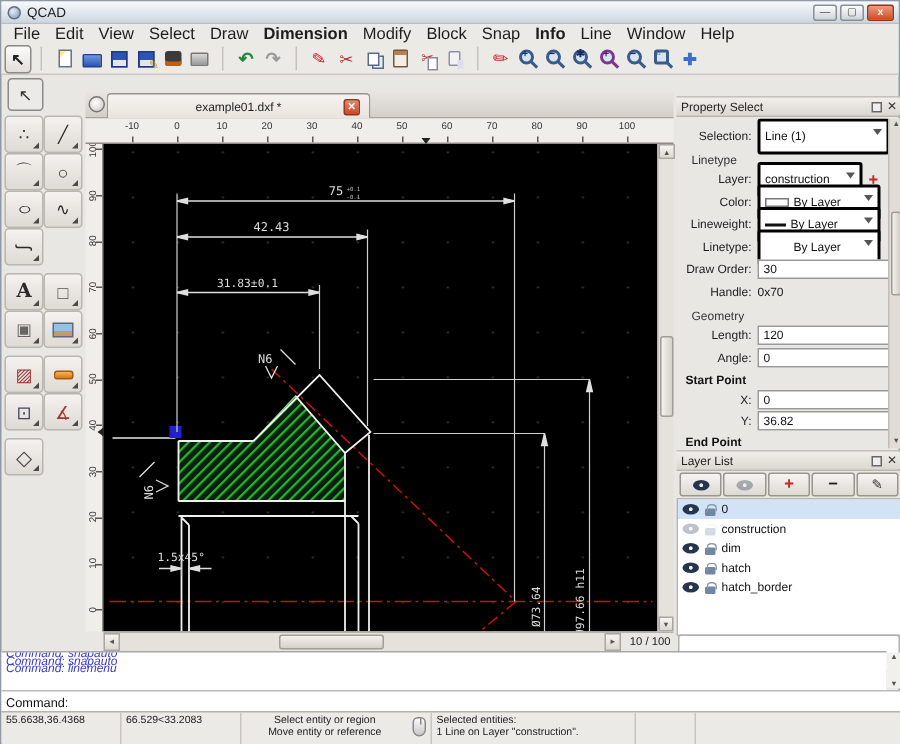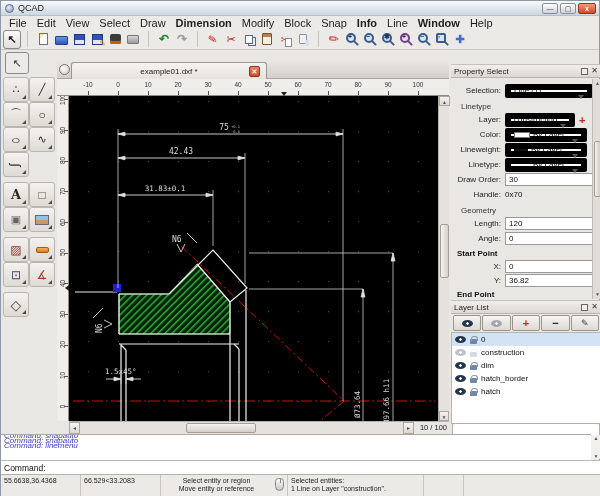--- a/index.html
+++ b/index.html
@@ -73,21 +73,21 @@
 .t-image i{width:14px;height:10px;background:linear-gradient(#8fc3ea 55%,#c59a66 55%);border:1px solid #667}
 .t-hatch::before{content:"▨";font-size:12px;color:#933}
 .t-dimension i{width:13px;height:6px;background:linear-gradient(#f4b45a,#d9791a);border:1px solid #a55a10;border-radius:2px}
 .t-shape::before{content:"⊡";font-size:12px;color:#446}
 .t-measure::before{content:"∡";font-size:12px;color:#a33}
 .t-solid::before{content:"◇";font-size:14px;color:#444}
 
 
 .tabbar{position:absolute;left:56px;top:60px;width:392px;height:18px;background:linear-gradient(#e9e6e2,#d3cfca);border-bottom:1px solid #a9a49e}
 .doc-icon{position:absolute;left:2px;top:3px;width:11px;height:11px;border-radius:50%;border:1px solid #777;background:radial-gradient(circle at 40% 40%,#fff,#c9c5bf)}
-.tab{position:absolute;left:14px;top:1px;width:196px;height:17px;background:linear-gradient(#f5f3f0,#e7e4df);border:1px solid #9a958e;border-bottom:none;border-radius:3px 3px 0 0;display:flex;align-items:center;justify-content:center}
+.tab{position:absolute;left:14px;top:1px;width:176px;height:17px;background:linear-gradient(#f5f3f0,#e7e4df);border:1px solid #9a958e;border-bottom:none;border-radius:3px 3px 0 0;display:flex;align-items:center;justify-content:center}
 .tab-label{font-size:8px;color:#222}
 .tab-close{position:absolute;right:6px;top:3px;width:11px;height:11px;background:linear-gradient(#e8826a,#cc4a28);border:1px solid #993318;border-radius:2px;color:#fff;font-size:7px;line-height:10px;text-align:center;font-weight:bold}
 .ruler-h{position:absolute;left:56px;top:78px;width:392px;height:17px;background:#f0eeeb;border-bottom:1px solid #8f8b85;display:flex;padding-left:16px;overflow:hidden}
 .rhc{width:30px;flex:0 0 30px;font-size:6.5px;color:#333;text-align:center;position:relative;padding-top:2px}
 .rhc::after{content:"";position:absolute;left:50%;bottom:0;width:1px;height:4px;background:#555}
 .rh-marker{position:absolute;left:224px;bottom:0;width:0;height:0;border-left:3px solid transparent;border-right:3px solid transparent;border-top:4px solid #222}
 .ruler-v{position:absolute;left:56px;top:95px;width:12px;height:325px;background:#f0eeeb;border-right:1px solid #8f8b85;display:flex;flex-direction:column;overflow:hidden}
 .rvc{flex:0 0 30.7px;display:flex;align-items:center;justify-content:center;position:relative}
 .rvc:first-child{margin-top:-12px}
 .rvc b{font-size:6.5px;color:#333;font-weight:normal;transform:rotate(-90deg)}
@@ -106,21 +106,21 @@
 
 .panel-title{position:absolute;left:450px;width:150px;height:14px;background:linear-gradient(#f1efec,#dbd7d2);border-top:1px solid #c4c0ba;border-bottom:1px solid #b8b4ae;display:flex;align-items:center;padding:0 3px;font-size:8px;color:#222}
 .pt-icons{margin-left:auto;display:flex;gap:3px;align-items:center}
 .float-icon{width:7px;height:7px;border:1px solid #666;background:#eee}
 .close-icon{font-size:8px;color:#333;line-height:8px}
 .prop{position:absolute;left:450px;top:78px;width:150px;height:220px;background:#e9e7e3;overflow:hidden}
 .prow{display:flex;align-items:center;height:15px;padding-left:4px;position:relative}
 .plabel{width:46px;text-align:right;font-size:8px;color:#222;margin-right:4px;white-space:nowrap}
 .psection{font-size:8px;color:#333;padding:4px 0 1px 10px}
 .pbold{font-size:8px;font-weight:bold;color:#111;padding:3px 0 1px 6px}
-.combo{position:relative;height:14px;background:#fff;border:6px solid #000000;border-radius:2px;display:flex;align-items:center;font-size:8px;color:#111;padding:0 11px 0 3px}
+.combo{position:relative;height:24px;background:#fff;border:2px solid #000000;border-radius:2px;display:flex;align-items:center;font-size:8px;color:#111;padding:0 11px 0 3px}
 .combo::after{content:"";position:absolute;right:3px;top:5px;border-left:3px solid transparent;border-right:3px solid transparent;border-top:4px solid #555}
 .swatch{width:16px;height:6px;background:#fff;border:1px solid #777;margin-right:3px}
 .lwline{width:14px;height:2px;background:#111;margin-right:3px}
 .pinput{height:13px;background:#fff;border:1px solid #999;font-size:8px;color:#111;display:flex;align-items:center;padding-left:3px}
 .ptext{font-size:8px;color:#111}
 .plus{color:#c22;font-weight:bold;font-size:11px;margin-left:4px}
 .pscroll{position:absolute;right:0;top:0;width:9px;height:220px;background:#e0ddd8;border-left:1px solid #c0bcb6;font-size:5px;color:#555}
 .ps-slider{position:absolute;left:1px;top:62px;width:7px;height:56px;background:linear-gradient(90deg,#f4f2ef,#d0ccc6);border:1px solid #a29d96;border-radius:2px}
 .ps-btn{width:9px;height:9px;text-align:center;line-height:9px}
 .ps-btn.bottom{position:absolute;bottom:0}
@@ -171,21 +171,21 @@
       <span class="mi"><b style="font-weight:normal">Edit</b></span>
       <span class="mi"><b style="font-weight:normal">View</b></span>
       <span class="mi"><b style="font-weight:normal">Select</b></span>
       <span class="mi"><b style="font-weight:normal">Draw</b></span>
       <span class="mi"><b style="font-weight:bold">Dimension</b></span>
       <span class="mi"><b style="font-weight:normal">Modify</b></span>
       <span class="mi"><b style="font-weight:normal">Block</b></span>
       <span class="mi"><b style="font-weight:normal">Snap</b></span>
       <span class="mi"><b style="font-weight:bold">Info</b></span>
       <span class="mi"><b style="font-weight:normal">Line</b></span>
-      <span class="mi"><b style="font-weight:bold">Window</b></span>
+      <span class="mi"><b style="font-weight:normal">Window</b></span>
       <span class="mi"><b style="font-weight:normal">Help</b></span>
     </div>
 
   <div class="toolbar">
     <span class="tgroup">
         <button class="ib ic-select">
           <i></i>
         </button>
       </span>
     <span class="tsep"></span>
@@ -629,26 +629,26 @@
         <span>construction</span>
       </div>
       <div class="lrow">
         <span class="eyeI"></span>
         <span class="lockI"></span>
         <span>dim</span>
       </div>
       <div class="lrow">
         <span class="eyeI"></span>
         <span class="lockI"></span>
-        <span>hatch_border</span>
+        <span>hatch</span>
       </div>
       <div class="lrow">
         <span class="eyeI"></span>
         <span class="lockI"></span>
-        <span>hatch</span>
+        <span>hatch_border</span>
       </div>
     </div>
   <div class="whitebox"></div>
 
   <div class="hist">
 
   <div class="hline hist-inner"><b style="font-weight:normal">Command: snapauto</b></div>
       <div class="hline hist-inner"><b style="font-weight:normal">Command: snapauto</b></div>
       <div class="hline hist-inner"><b style="font-weight:normal">Command: linemenu</b></div>
     </div>

